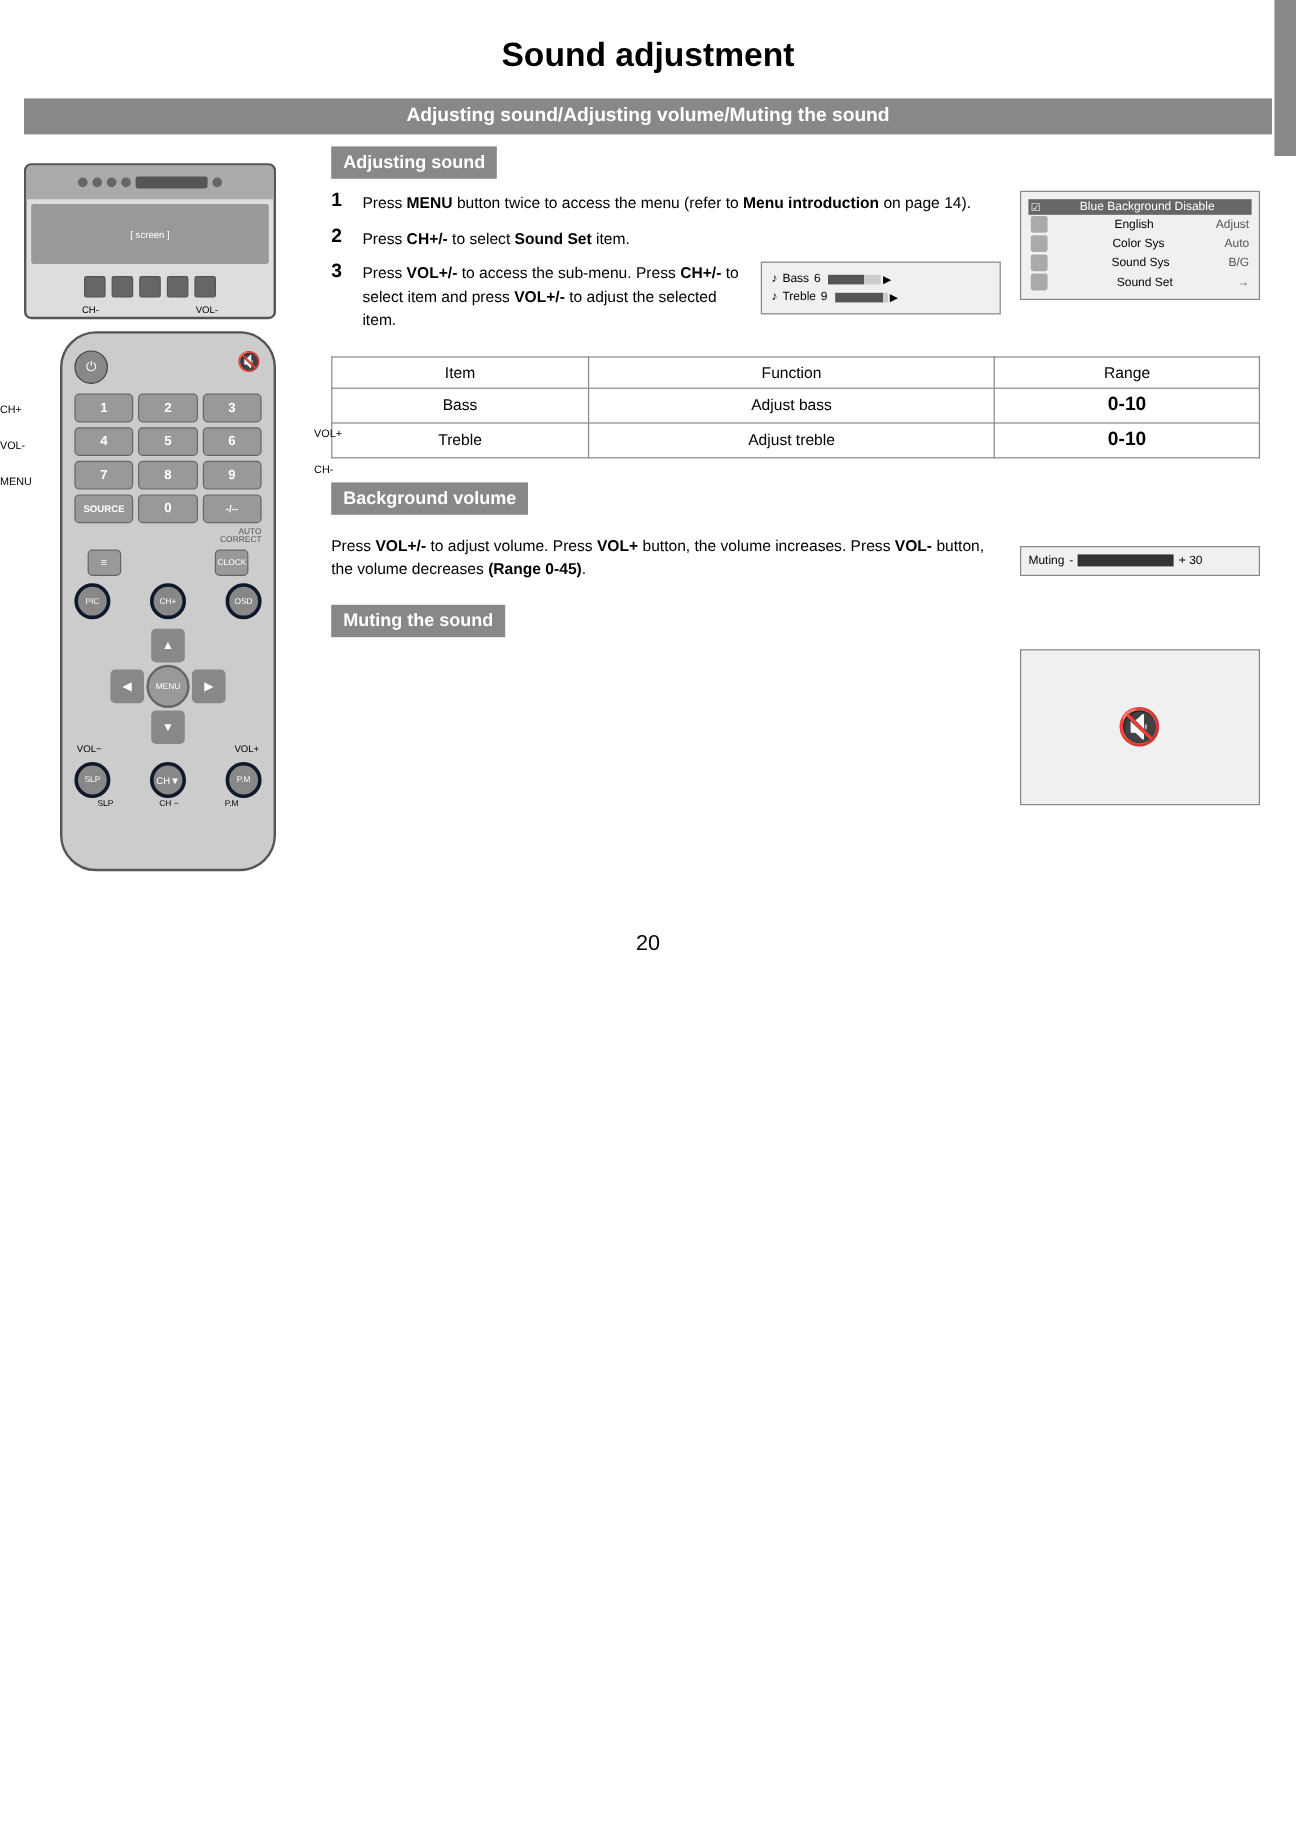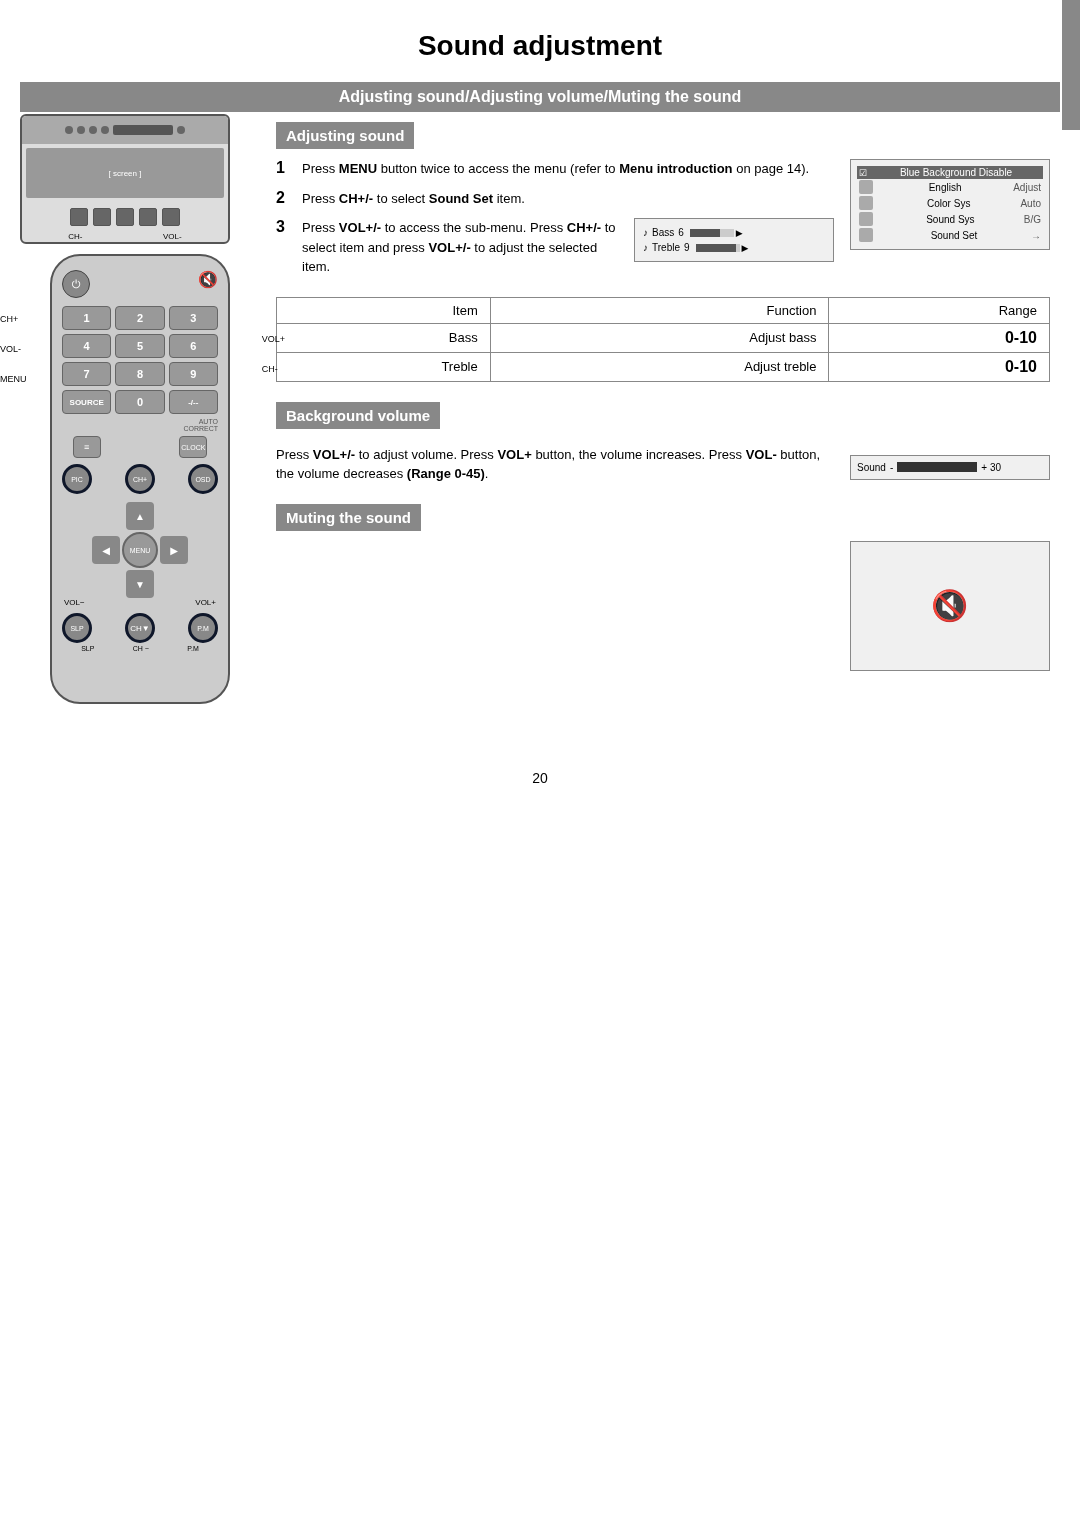--- a/index.html
+++ b/index.html
@@ -41,21 +41,21 @@
 
     .main-content {
       display: flex;
       margin: 0 20px;
     }
 
     
     .left-column {
       width: 240px;
       flex-shrink: 0;
-      padding: 2px 10px 10px 0;
+      padding: 24px 10px 10px 0;
     }
 
     
     .tv-device {
       border: 2px solid #555;
       border-radius: 6px;
       background: #ddd;
       width: 210px;
       height: 130px;
       margin-bottom: 8px;
@@ -261,21 +261,21 @@
 
     
     .sound-table {
       border-collapse: collapse;
       width: 100%;
       margin: 10px 0;
     }
     .sound-table th, .sound-table td {
       border: 1px solid #888;
       padding: 5px 12px;
-      text-align: right;
+      text-align: center;
       font-size: 13px;
     }
     .sound-table th {
       background: #fff;
       font-weight: normal;
     }
     .sound-table td.range-val {
       font-size: 16px;
       font-weight: bold;
     }
@@ -315,22 +315,22 @@
       justify-content: center;
       position: relative;
     }
     .mute-icon-display {
       font-size: 30px;
       color: #888;
     }
 
     .page-number {
       text-align: center;
-      margin-top: 46px;
-      font-size: 14px;
+      margin-top: 30px;
+      font-size: 18px;
     }
 
     .section-area {
       margin-bottom: 20px;
     }
 
     .right-float {
       float: right;
       margin-left: 16px;
     }
@@ -574,21 +574,21 @@
       </table>
     </div>
 
     <div class="section-area">
       <div class="section-box">Background volume</div>
 
       <div class="clearfix">
 
         <div class="right-float">
           <div class="volume-screenshot">
-            <span class="vol-label">Sound</span>
+            <span class="vol-label">Muting</span>
             <span class="vol-minus">-</span>
             <span class="vol-bar-filled"></span>
             <span class="vol-plus-label">+ 30</span>
           </div>
         </div>
 
         <div class="step-text" style="margin-top:6px;">
           Press <strong>VOL+/-</strong> to adjust volume. Press <strong>VOL+</strong> button, the volume increases. Press <strong>VOL-</strong> button, the volume decreases <strong>(Range 0-45)</strong>.
         </div>
       </div>

